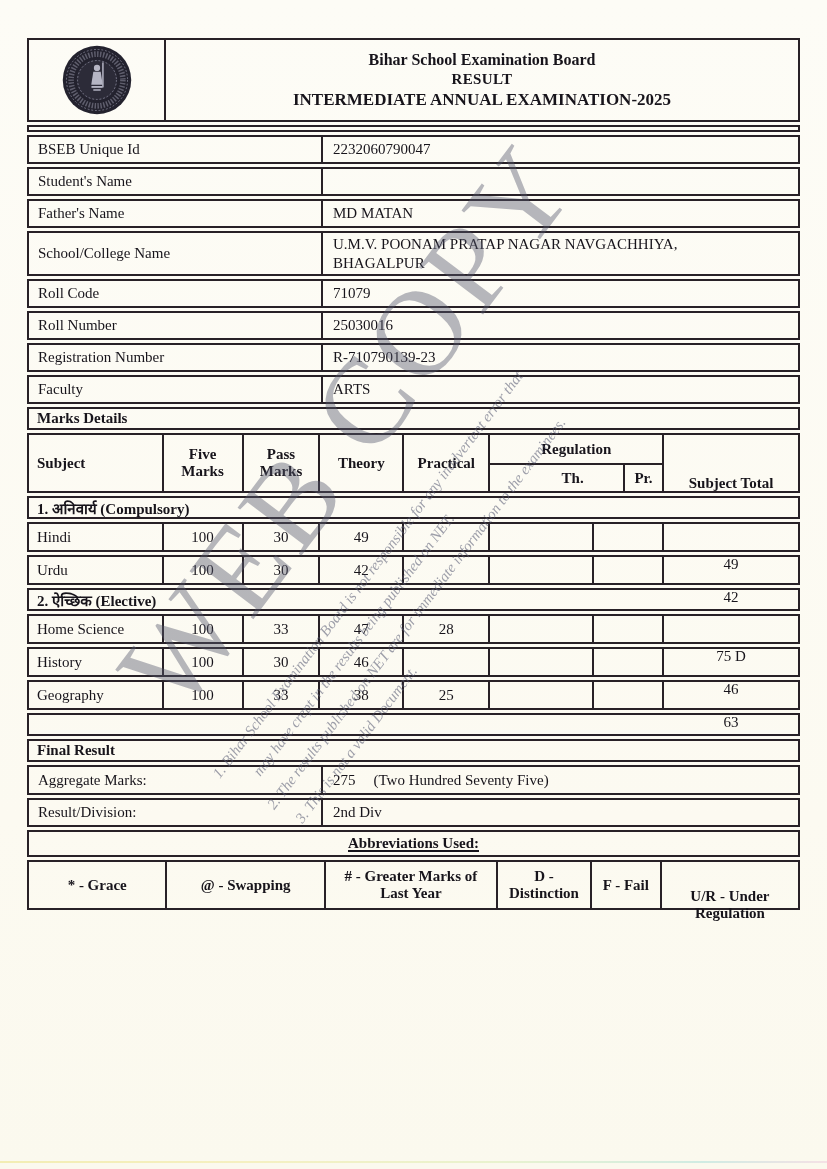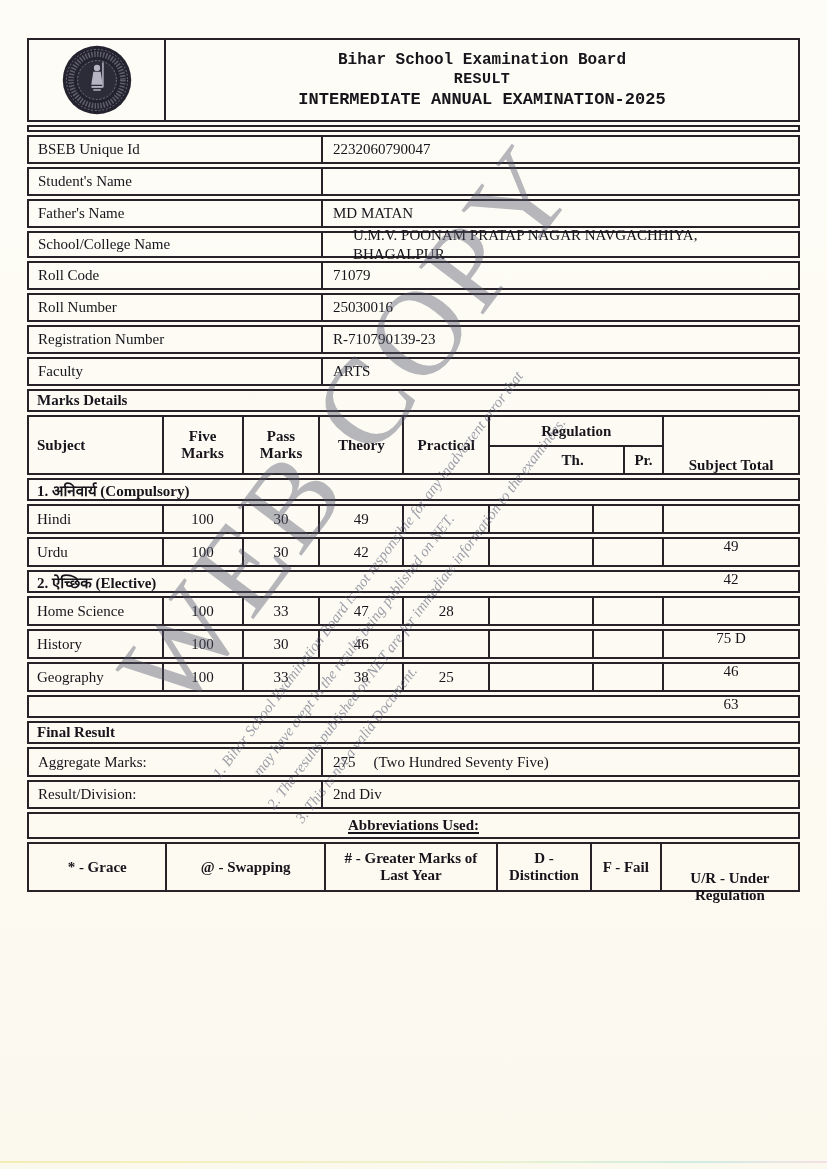--- a/index.html
+++ b/index.html
@@ -8,30 +8,30 @@
     background:linear-gradient(180deg,#fdfcf6 0%, #fcfaf1 70%, #fbf9ee 100%);
     font-family:"Liberation Serif","DejaVu Serif",serif;
     color:#17141b; overflow:hidden;
   }
   .doc { position:absolute; left:27px; top:38px; width:773px; }
   .box {
     box-sizing:border-box; border:2px solid #282127; margin-bottom:3px;
     display:flex; align-items:stretch; background:transparent;
   }
   
-  .header-box { height:84px;font-family:Liberation Mono, monospace; }
+  .header-box { height:84px; }
   .logo-cell { width:135px; border-right:2px solid #282127; display:flex; align-items:center; justify-content:center; }
   .title-cell { flex:1; display:flex; flex-direction:column; align-items:center; justify-content:center; gap:2px; text-align:center; }
   .t1 { font-weight:bold; font-size:16px; }
   .t2 { font-weight:bold; font-size:15px; letter-spacing:.4px; }
   .t3 { font-weight:bold; font-size:17px; }
   .strip { height:7px; }
   
   .detail-row { height:29px; }
-  .detail-row.tall { height:27px;gap:20px; }
+  .detail-row.tall { height:45px; }
   .d-label { width:294px; border-right:2px solid #282127; display:flex; align-items:center;
              padding-left:9px; box-sizing:border-box; font-weight:normal; font-size:15px; }
   .d-value { flex:1; display:flex; align-items:center; padding-left:10px; padding-right:80px;
              font-size:15px; line-height:19px; }
   .d-value .num { margin-right:18px; }
   
   .section-row { height:23px; align-items:center; padding-left:8px; font-weight:bold; font-size:15px; }
   
   .mt-header { height:60px; }
   .cell { box-sizing:border-box; border-right:2px solid #282127; display:flex; align-items:center;

